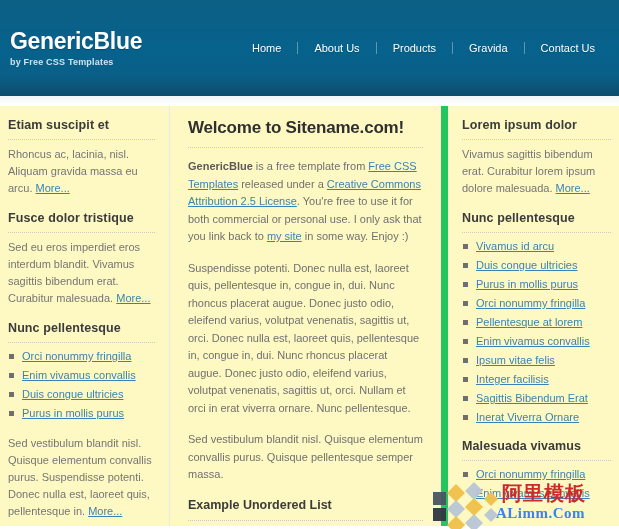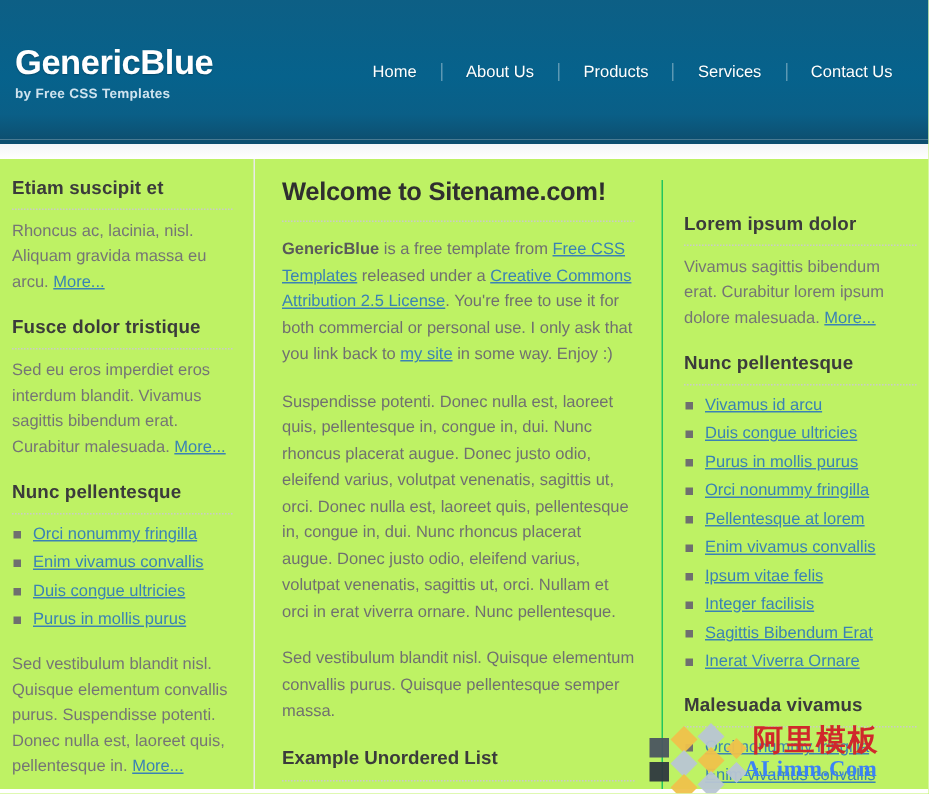--- a/index.html
+++ b/index.html
@@ -65,21 +65,21 @@
     width: 1px;
     height: 12px;
     background: rgba(255,255,255,.35);
   }
 
   
   #page {
     display: flex;
     align-items: stretch;
     height: 430px;
-    background: #bef264;
+    background: #fef9c3;
     position: relative;
   }
   #page:before {
     content: "";
     position: absolute;
     left: 0; right: 0; top: 0;
     height: 10px;
     background: linear-gradient(to bottom, #f3f5f7 0%, #ffffff 100%);
     pointer-events: none;
   }
@@ -96,22 +96,21 @@
   }
   #content {
     width: 271px;
     padding-left: 18px;
     padding-right: 18px;
   }
   #sidebar2 {
     width: 178px;
     padding-left: 14px;
     padding-right: 8px;
-    border-left: 1px solid #22c55e;
-    margin-top: 24px;
+    border-left: 7px solid #22c55e;
   }
 
   h2.side-title {
     font-size: 12.5px;
     font-weight: bold;
     color: #3b3b3b;
     margin: 0 0 6px 0;
     padding: 0 0 7px 0;
     border-bottom: 1px dotted #c9c9c9;
     letter-spacing: .1px;
@@ -214,21 +213,21 @@
     <div id="logo-tagline">by Free CSS Templates</div>
   </div>
 
   <div id="menu">
     <a class="menu-item" href="#">Home</a>
     <span class="menu-sep"></span>
     <a class="menu-item" href="#">About Us</a>
     <span class="menu-sep"></span>
     <a class="menu-item" href="#">Products</a>
     <span class="menu-sep"></span>
-    <a class="menu-item" href="#">Services</a>
+    <a class="menu-item" href="#">Gravida</a>
     <span class="menu-sep"></span>
     <a class="menu-item" href="#">Contact Us</a>
   </div>
 </div>
 
 <div id="page">
 
   <div class="col" id="sidebar1">
 
     <h2 class="side-title">Etiam suscipit et</h2>

